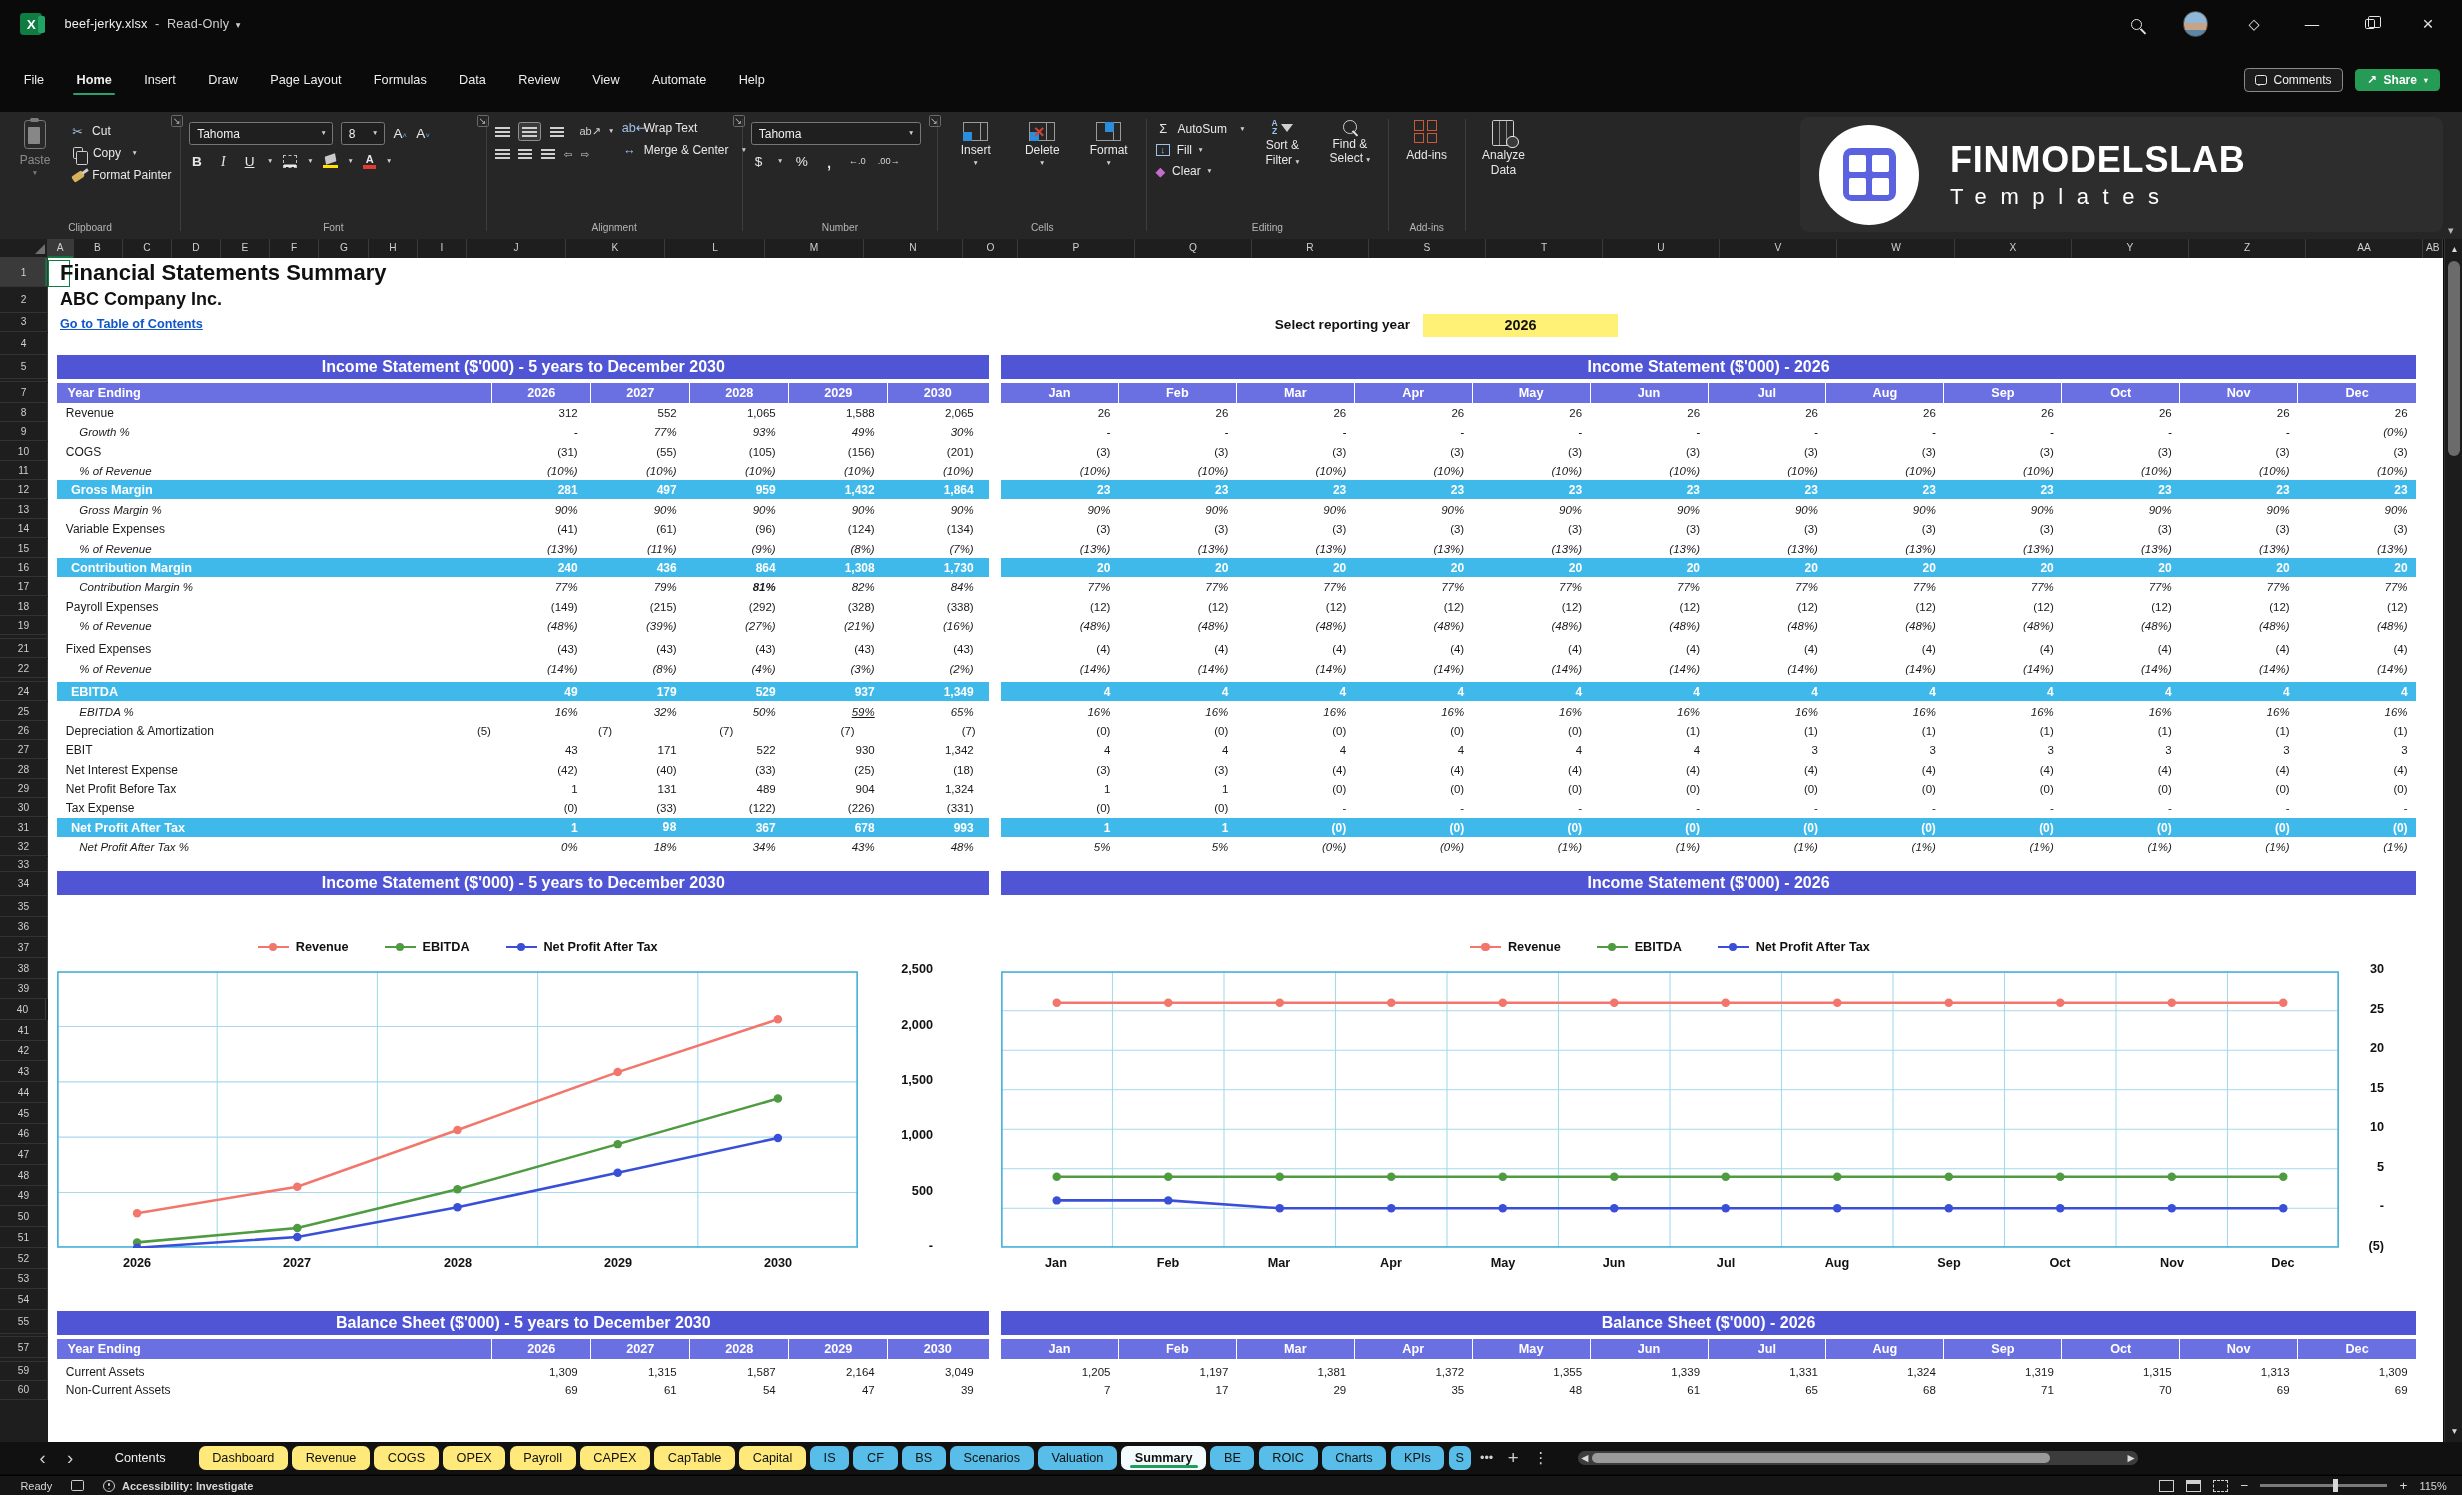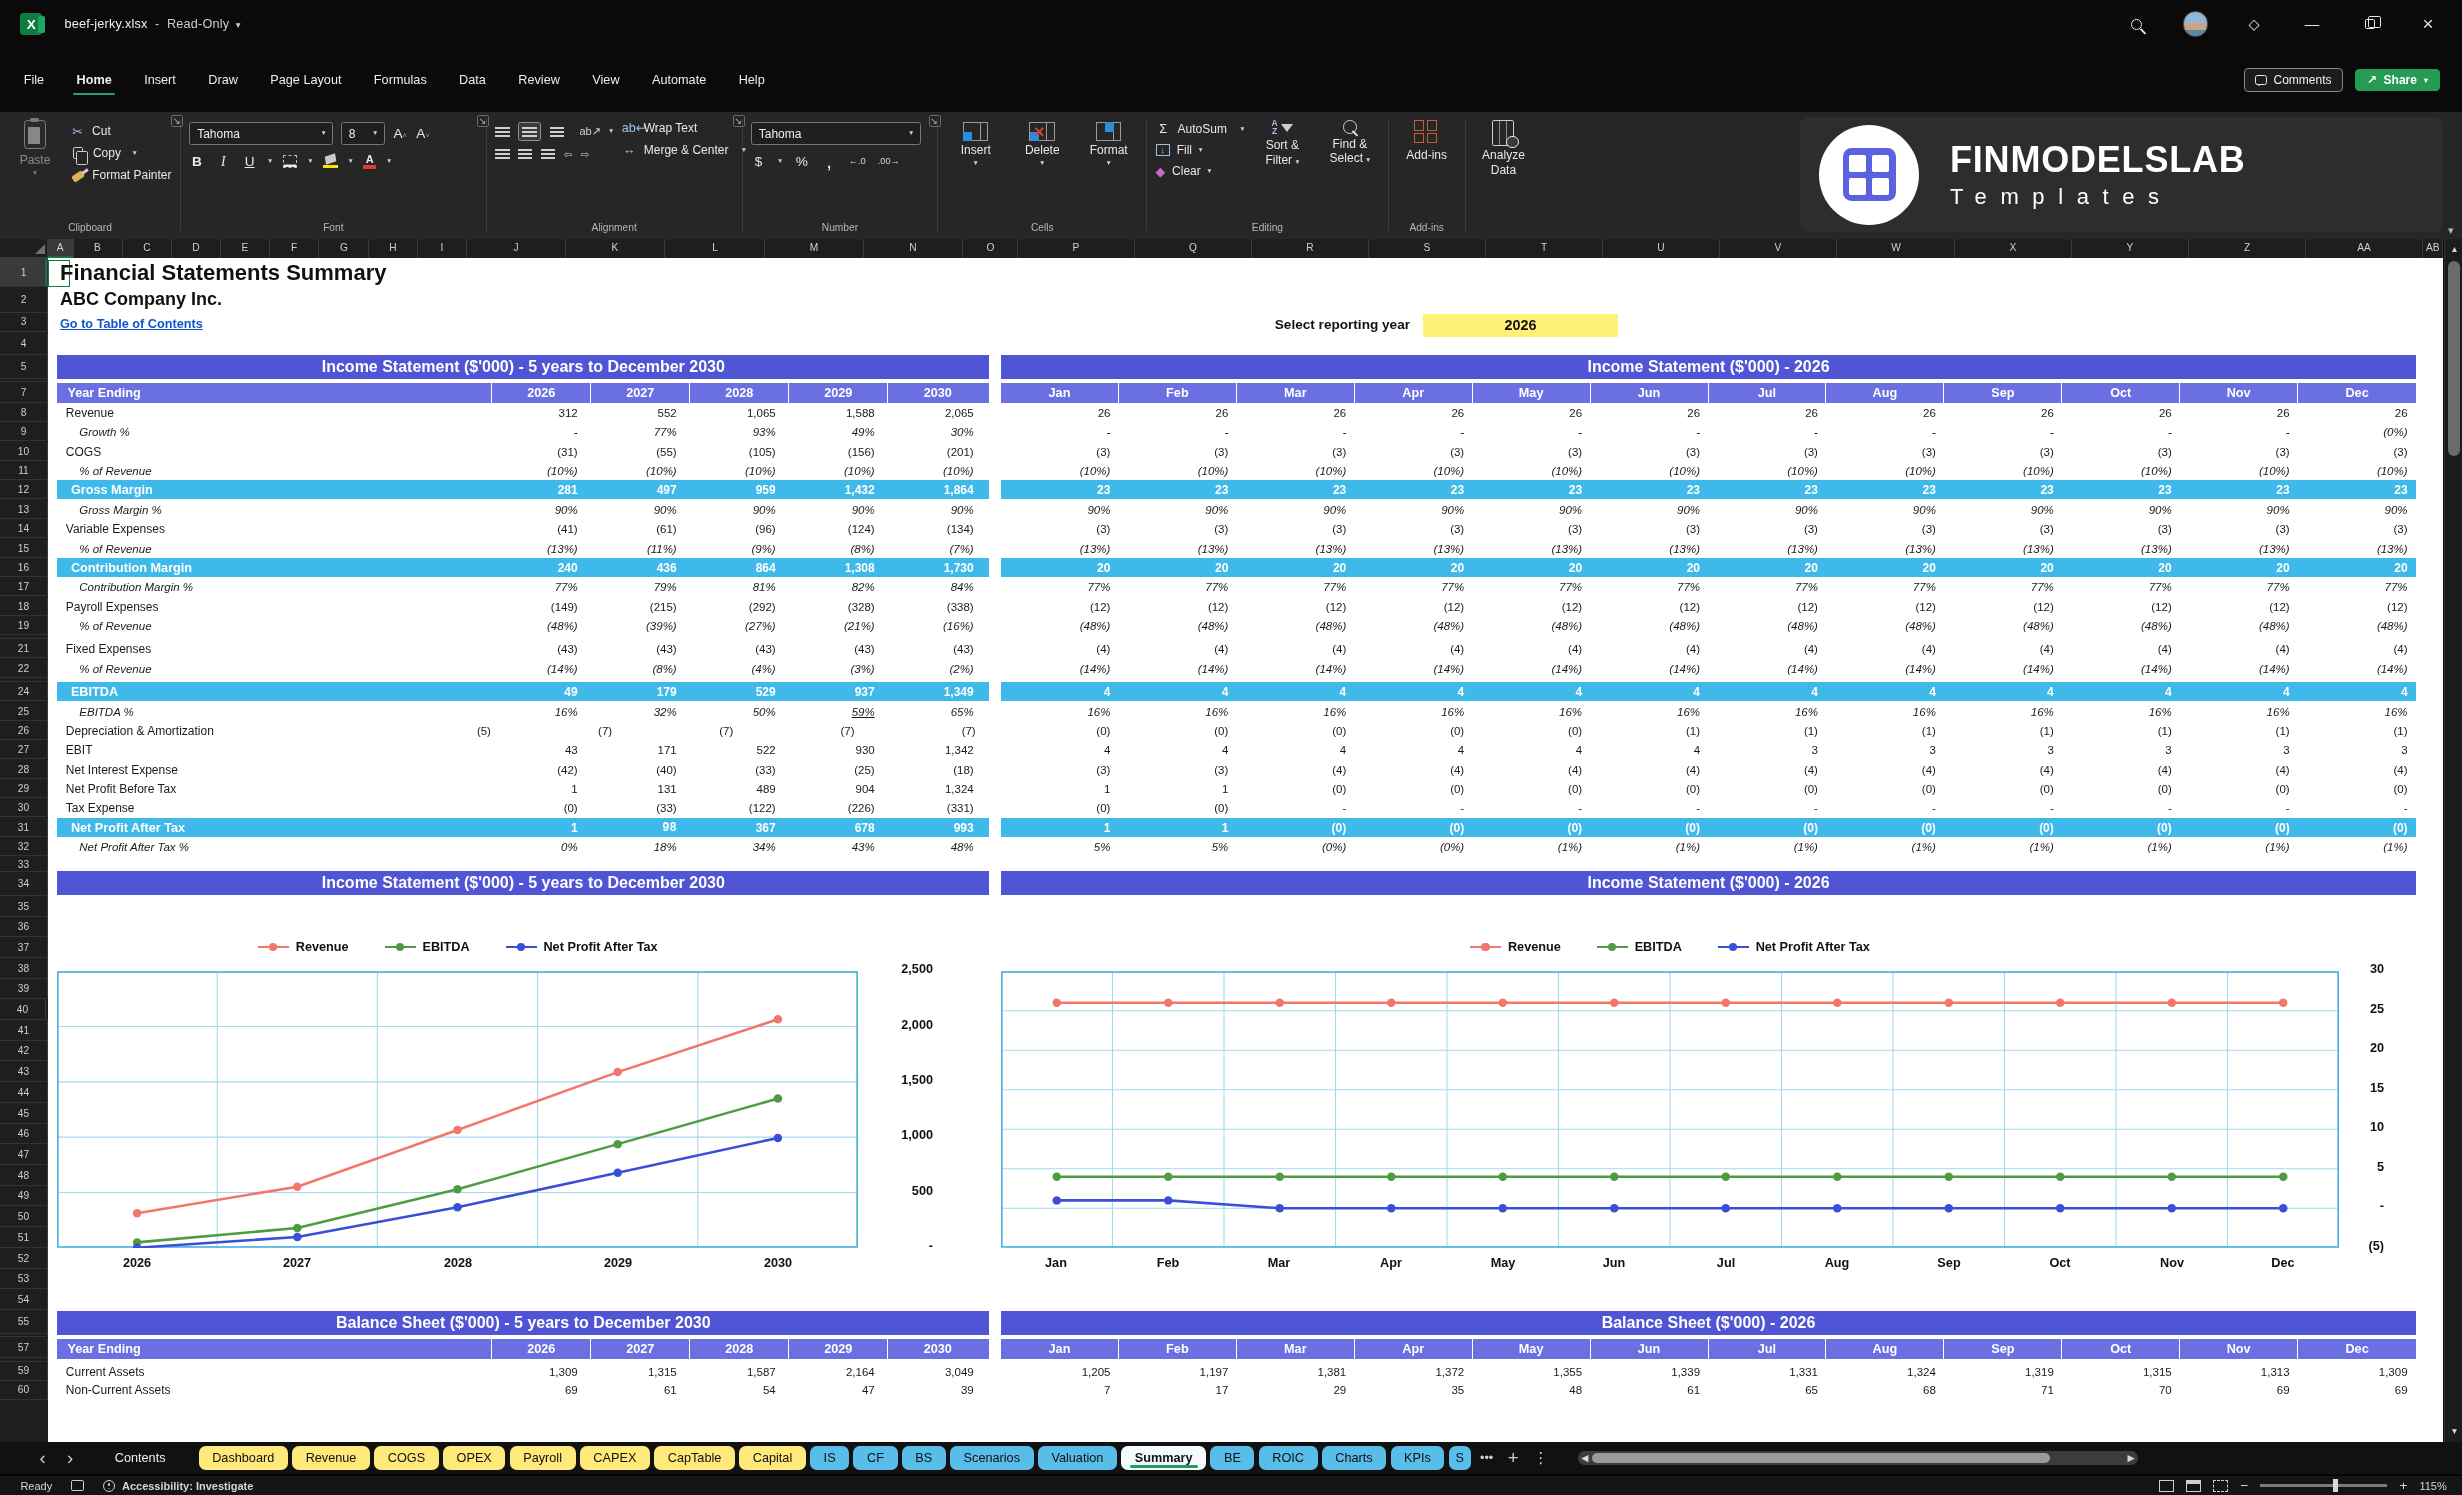--- a/index.html
+++ b/index.html
@@ -638,21 +638,21 @@
         <div class="tbl-val" style="width: 99px; padding-right: 13.6px;">240</div>
         <div class="tbl-val" style="width: 99px; padding-right: 13.6px;">436</div>
         <div class="tbl-val" style="width: 99px; padding-right: 13.6px;">864</div>
         <div class="tbl-val" style="width: 99px; padding-right: 13.6px;">1,308</div>
         <div class="tbl-val" style="width: 99px; padding-right: 13.6px;">1,730</div>
       </div>
       <div class="tbl-row r-pct" style="position: absolute; left: 9.3px; top: 319px; width: 932px; height: 19.3px;">
         <div class="tbl-label lbl-pct" style="width: 435px;">Contribution Margin %</div>
         <div class="tbl-val" style="width: 99px; padding-right: 13.6px;">77%</div>
         <div class="tbl-val" style="width: 99px; padding-right: 13.6px;">79%</div>
-        <div class="tbl-val" style="width: 99px; padding-right: 13.6px;">81%</div>
+        <div class="tbl-val" style="width: 99px; padding-right: 13.6px; font-weight: bold;">81%</div>
         <div class="tbl-val" style="width: 99px; padding-right: 13.6px;">82%</div>
         <div class="tbl-val" style="width: 99px; padding-right: 13.6px;">84%</div>
       </div>
       <div class="tbl-row r-plain" style="position: absolute; left: 9.3px; top: 339px; width: 932px; height: 19.3px;">
         <div class="tbl-label" style="width: 435px;">Payroll Expenses</div>
         <div class="tbl-val" style="width: 99px; padding-right: 13.6px;">(149)</div>
         <div class="tbl-val" style="width: 99px; padding-right: 13.6px;">(215)</div>
         <div class="tbl-val" style="width: 99px; padding-right: 13.6px;">(292)</div>
         <div class="tbl-val" style="width: 99px; padding-right: 13.6px;">(328)</div>
         <div class="tbl-val" style="width: 99px; padding-right: 13.6px;">(338)</div>

